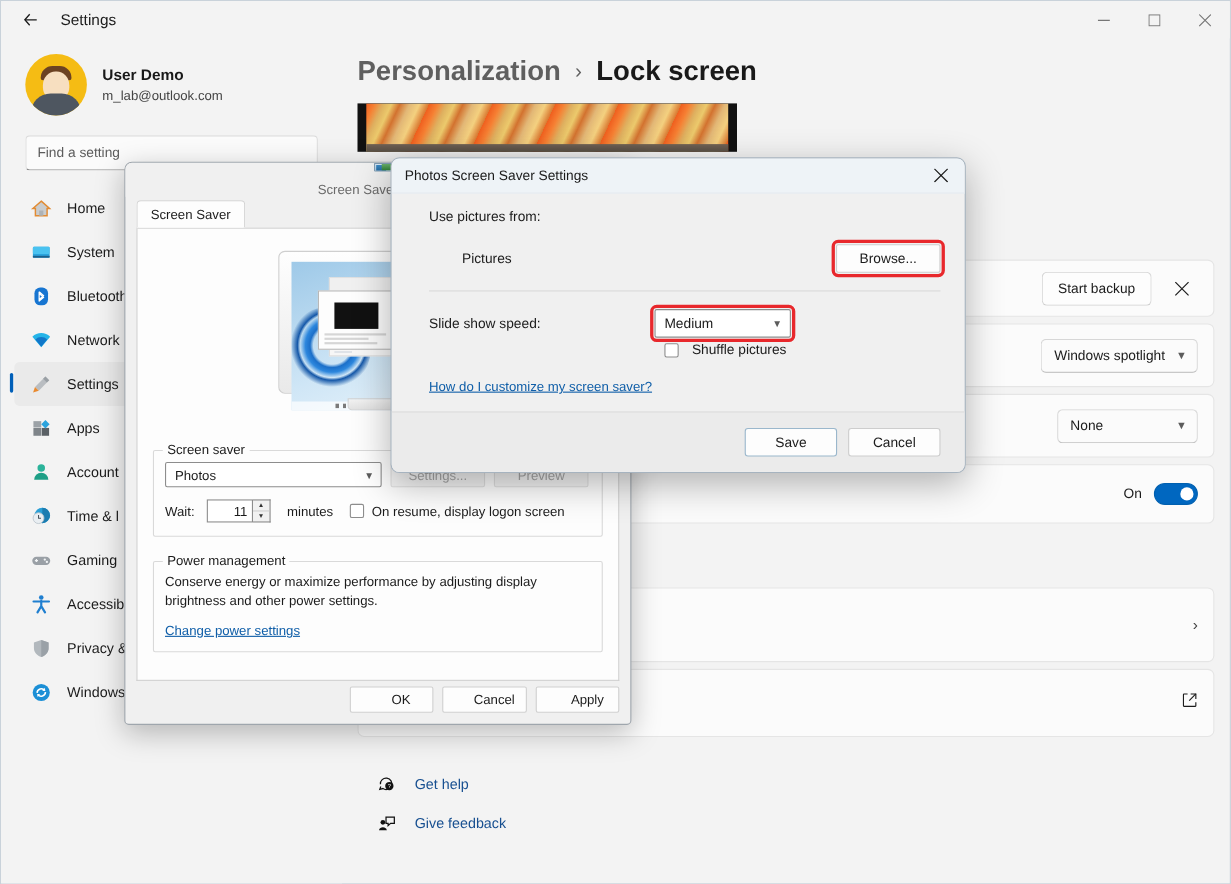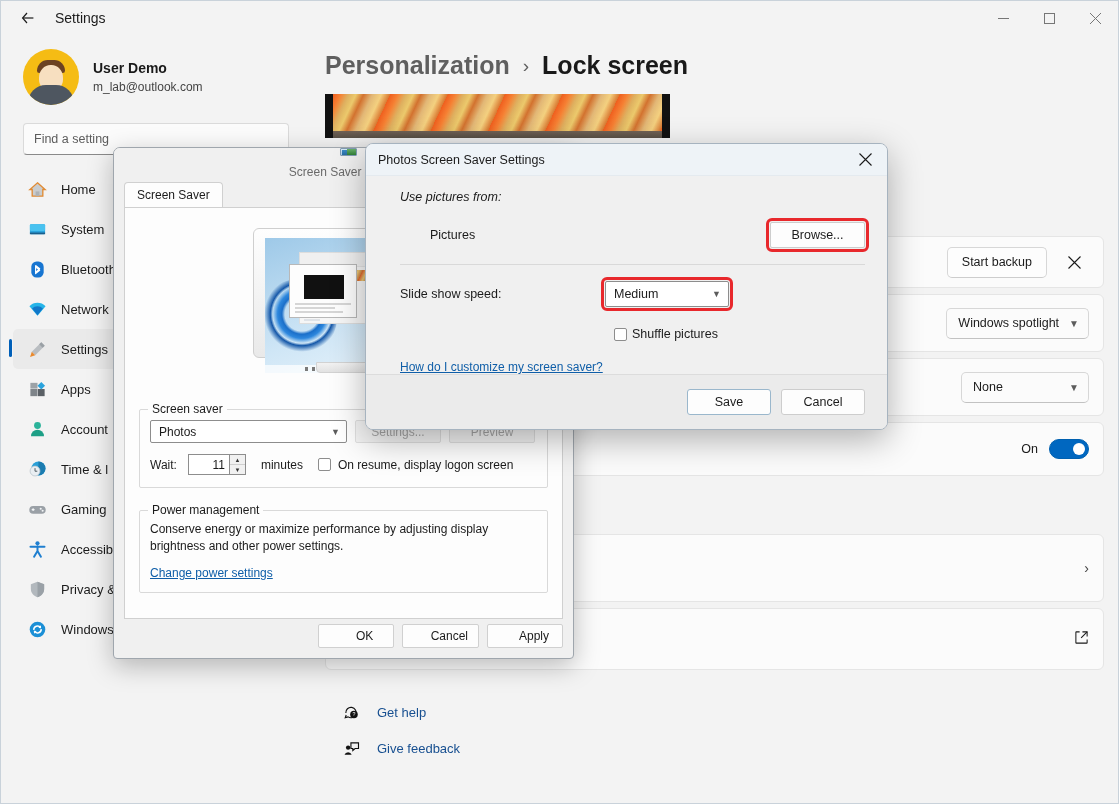--- a/index.html
+++ b/index.html
@@ -324,41 +324,41 @@
   }
   .lnk { color: #0f5ea8; text-decoration: underline; font-size: 12px; }
   #ss-buttons {
     position: absolute; right: 10px; bottom: 10px;
     display: flex; gap: 8px;
   }
   #ss-buttons .w-btn { min-width: 76px; height: 24px; padding-left: 28px; }
 
   
   #photos-dialog {
-    position: absolute; left: 365px; top: 143px;
+    position: absolute; left: 355px; top: 143px;
     width: 523px; height: 287px;
     background: #f0f0f0;
     border: 1px solid #a6b3bf;
     border-radius: 8px;
     box-shadow: 0 10px 34px rgba(0,0,0,.30);
     z-index: 60; overflow: hidden;
     font-size: 12.5px; color: #1b1b1b;
   }
   #photos-dialog .pd-title {
     height: 32px; background: #eef3f7;
     display: flex; align-items: center; padding: 0 0 0 12px;
     border-bottom: 1px solid #e4eaef;
   }
   #photos-dialog .pd-title .tt { font-size: 12.5px; }
   #photos-dialog .pd-close {
     margin-left: auto; width: 44px; height: 32px;
     display: flex; align-items: center; justify-content: center; color: #1b1b1b;
   }
   #photos-dialog .pd-body { padding: 14px 22px 0 22px; position: relative; height: 200px; }
-  #photos-dialog .lbl-use { margin-left: 12px; font-style: italic; }
+  #photos-dialog .lbl-use { margin-left: 12px; }
   #photos-dialog .row-pictures {
     display: flex; align-items: center; margin-top: 14px; height: 34px;
   }
   #photos-dialog .pic-name { margin-left: 42px; }
   .hl-red { outline: 3px solid #e8282c; outline-offset: 1px; border-radius: 2px; }
   #browse-btn {
     margin-left: auto; width: 95px; height: 26px;
     background: #fdfdfd; border: 1px solid #cdcdcd; border-radius: 2px;
     display: flex; align-items: center; justify-content: center; font-size: 12.5px;
   }
@@ -366,22 +366,22 @@
   #photos-dialog .row-speed { display: flex; align-items: center; margin-top: 16px; }
   #photos-dialog .lbl-speed { margin-left: 12px; width: 205px; }
   #speed-combo {
     width: 124px; height: 26px; background: #fff;
     border: 1px solid #8d8d8d; border-radius: 2px;
     display: flex; align-items: center; justify-content: space-between;
     padding: 0 7px 0 8px;
   }
   #speed-combo .chev { color: #5c5c5c; font-size: 9px; }
   #photos-dialog .row-shuffle {
-    display: flex; align-items: flex-end; gap: 5px;
-    margin-top: 20px; margin-left: 226px;
+    display: flex; align-items: flex-end; gap: 12px;
+    margin-top: 4px; margin-left: 226px;
   }
   #photos-dialog .row-help { margin-top: 19px; margin-left: 12px; }
   #photos-dialog .pd-footer {
     position: absolute; left: 0; right: 0; bottom: 0; height: 55px;
     background: #ebebeb; border-top: 1px solid #dcdcdc;
     display: flex; align-items: center; justify-content: flex-end;
     gap: 10px; padding-right: 22px;
   }
   #photos-dialog .pd-footer .pbtn {
     width: 84px; height: 26px; background: #fdfdfd;

